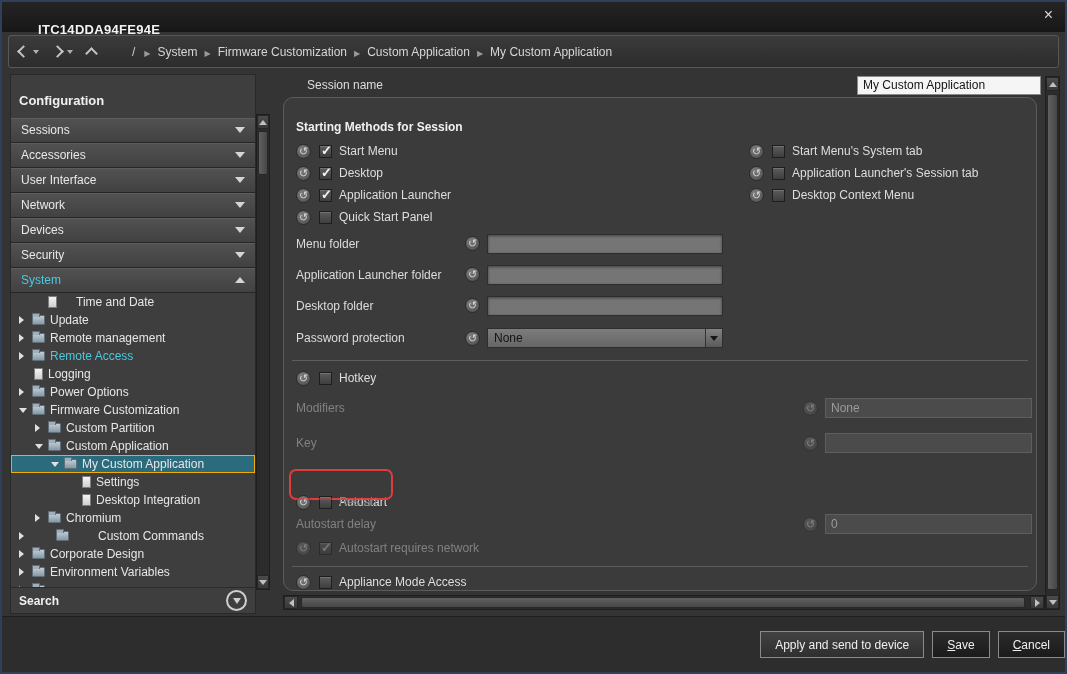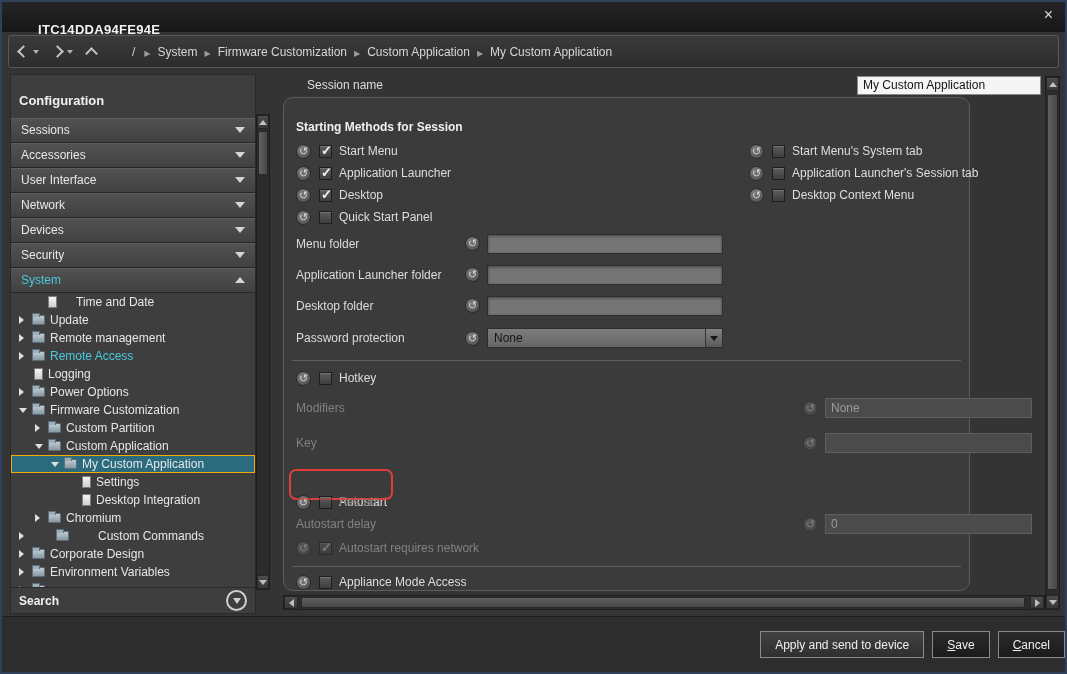--- a/index.html
+++ b/index.html
@@ -87,21 +87,21 @@
           border:1px solid #262626; display:flex; align-items:center; justify-content:center; }
   .hthumb { position:absolute; top:1px; bottom:1px; background:linear-gradient(#606060,#474747);
             border:1px solid #282828; border-radius:2px; }
 
   
   .main { position:absolute; left:277px; top:72px; width:782px; height:538px; }
   .session-label { position:absolute; left:28px; top:4px; color:#dcdcdc; }
   .session-field { position:absolute; left:578px; top:2px; width:184px; height:19px; background:#f5f5f5;
                    color:#141414; border:1px solid #8a8a8a; padding:1px 5px; line-height:15px; overflow:hidden; white-space:nowrap; }
 
-  .panel { position:absolute; left:4px; top:23px; width:687px; height:494px; background:#3b3b3b;
+  .panel { position:absolute; left:4px; top:23px; width:754px; height:494px; background:#3b3b3b;
            border:1px solid #5c5c5c; border-radius:10px; }
   .panel-title { position:absolute; left:12px; top:22px; font-weight:bold; color:#f0f0f0; }
 
   .cb-col { position:absolute; top:42px; }
   .cb-col.left { left:12px; } .cb-col.right { left:465px; }
   .cb-row { height:22px; display:flex; align-items:center; }
   .reset { width:15px; height:15px; border-radius:50%; flex:0 0 auto;
            background:radial-gradient(circle at 35% 30%, #7d7d7d, #4a4a4a); border:1px solid #2b2b2b;
            color:#d6d6d6; font-size:11px; line-height:13px; text-align:center; }
   .reset::before { content:"\21BA"; }
@@ -360,27 +360,27 @@
 
           <div class="cb-row">
             <span class="reset"></span>
             <span class="cb checked"></span>
             <span class="cblabel">Start Menu</span>
           </div>
 
           <div class="cb-row">
             <span class="reset"></span>
             <span class="cb checked"></span>
+            <span class="cblabel">Desktop</span>
+          </div>
+
+          <div class="cb-row">
+            <span class="reset"></span>
+            <span class="cb checked"></span>
             <span class="cblabel">Application Launcher</span>
-          </div>
-
-          <div class="cb-row">
-            <span class="reset"></span>
-            <span class="cb checked"></span>
-            <span class="cblabel">Desktop</span>
           </div>
 
           <div class="cb-row">
             <span class="reset"></span>
             <span class="cb"></span>
             <span class="cblabel">Quick Start Panel</span>
           </div>
 
       </div>
 

